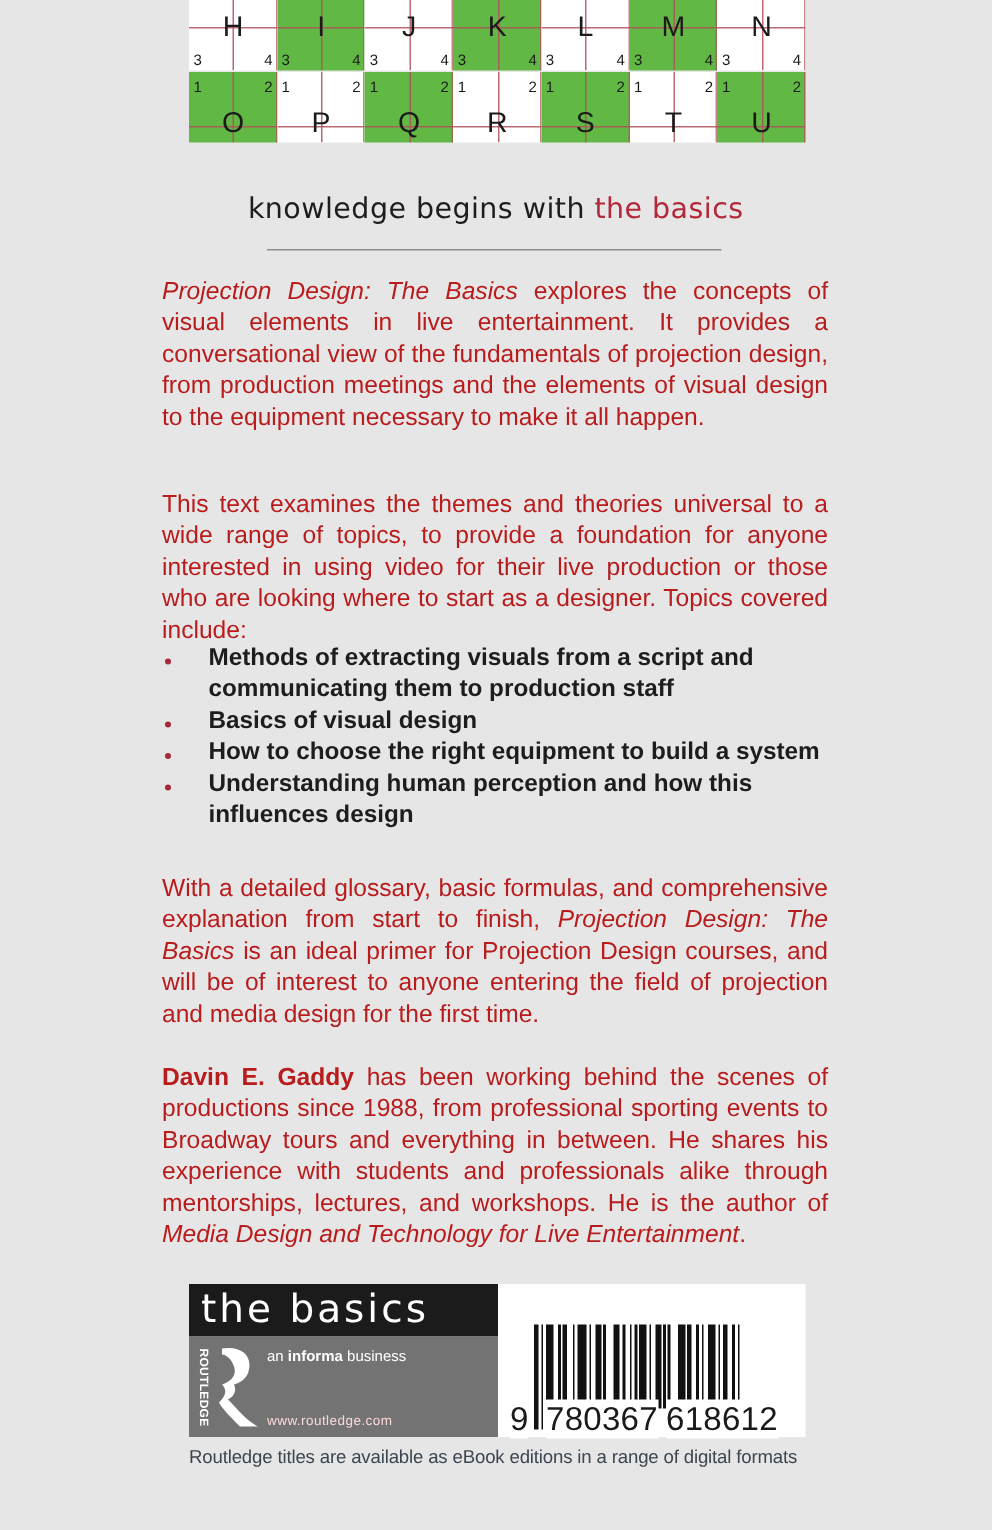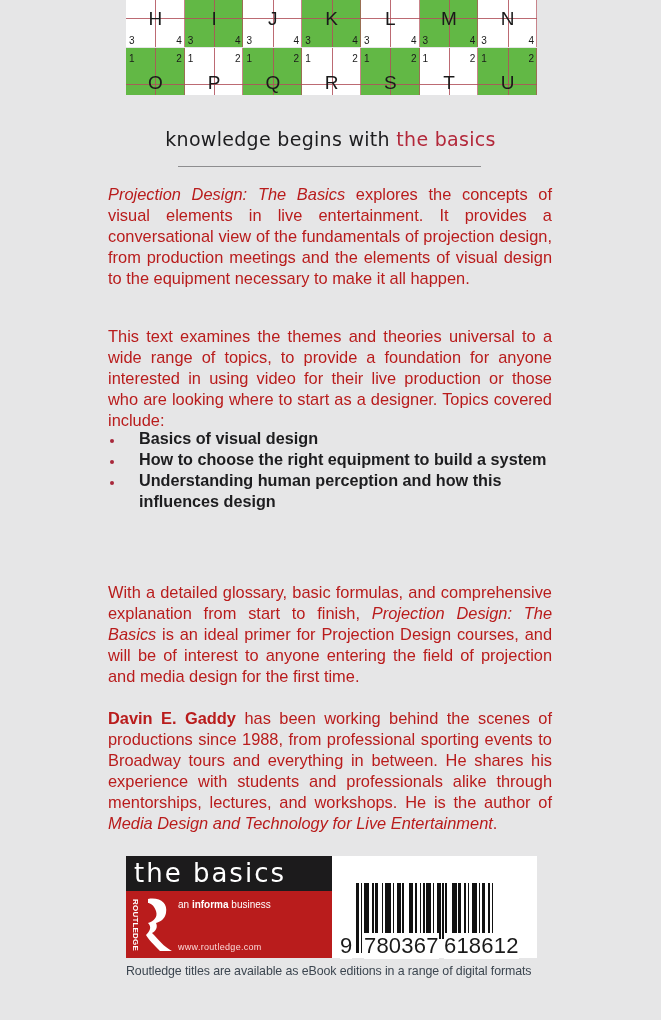--- a/index.html
+++ b/index.html
@@ -78,21 +78,21 @@
     position: absolute; left: 126px; top: 856px; width: 206px; height: 102px;
   }
   .logo-black {
     position: absolute; left: 0; top: 0; width: 206px; height: 35px; background: #1c1b1c;
   }
   .logo-black .series {
     position: absolute; left: 8px; top: 2px; font-size: 26px; letter-spacing: 2px;
     color: #ffffff; font-family: "DejaVu Sans", sans-serif;
   }
   .logo-red {
-    position: absolute; left: 0; top: 35px; width: 206px; height: 67px; background: #b91c1c;
+    position: absolute; left: 0; top: 35px; width: 206px; height: 67px; background: #737373;
   }
   .logo-red .r-mark {
     position: absolute; left: 8px; top: 6px; width: 40px; height: 56px;
   }
   .logo-red .publisher-vert {
     position: absolute; left: 2px; top: 8px; width: 12px; height: 52px;
     writing-mode: vertical-rl; font-size: 8px; font-weight: bold; color: #fff; letter-spacing: 0.2px;
   }
   .logo-red .informa {
     position: absolute; left: 52px; top: 8px; font-size: 10px; color: #fff;
@@ -252,20 +252,21 @@
 </div>
 <div class="divider"></div>
 
 <div class="body p1">
   <em>Projection Design: The Basics</em><span> explores the concepts of visual elements in live entertainment. It provides a conversational view of the fundamentals of projection design, from production meetings and the elements of visual design to the equipment necessary to make it all happen.</span>
 </div>
 
 <div class="body p2">This text examines the themes and theories universal to a wide range of topics, to provide a foundation for anyone interested in using video for their live production or those who are looking where to start as a designer. Topics covered include:</div>
 
 <ul class="bullets">
+  <li><span class="dot"></span><span>Methods of extracting visuals from a script and communicating them to production staff</span></li>
   <li><span class="dot"></span><span>Basics of visual design</span></li>
   <li><span class="dot"></span><span>How to choose the right equipment to build a system</span></li>
   <li><span class="dot"></span><span>Understanding human perception and how this influences design</span></li>
 </ul>
 
 <div class="body p3">
   <span>With a detailed glossary, basic formulas, and comprehensive explanation from start to finish, </span><em>Projection Design: The Basics</em><span> is an ideal primer for Projection Design courses, and will be of interest to anyone entering the field of projection and media design for the first time.</span>
 </div>
 
 <div class="body p4">

